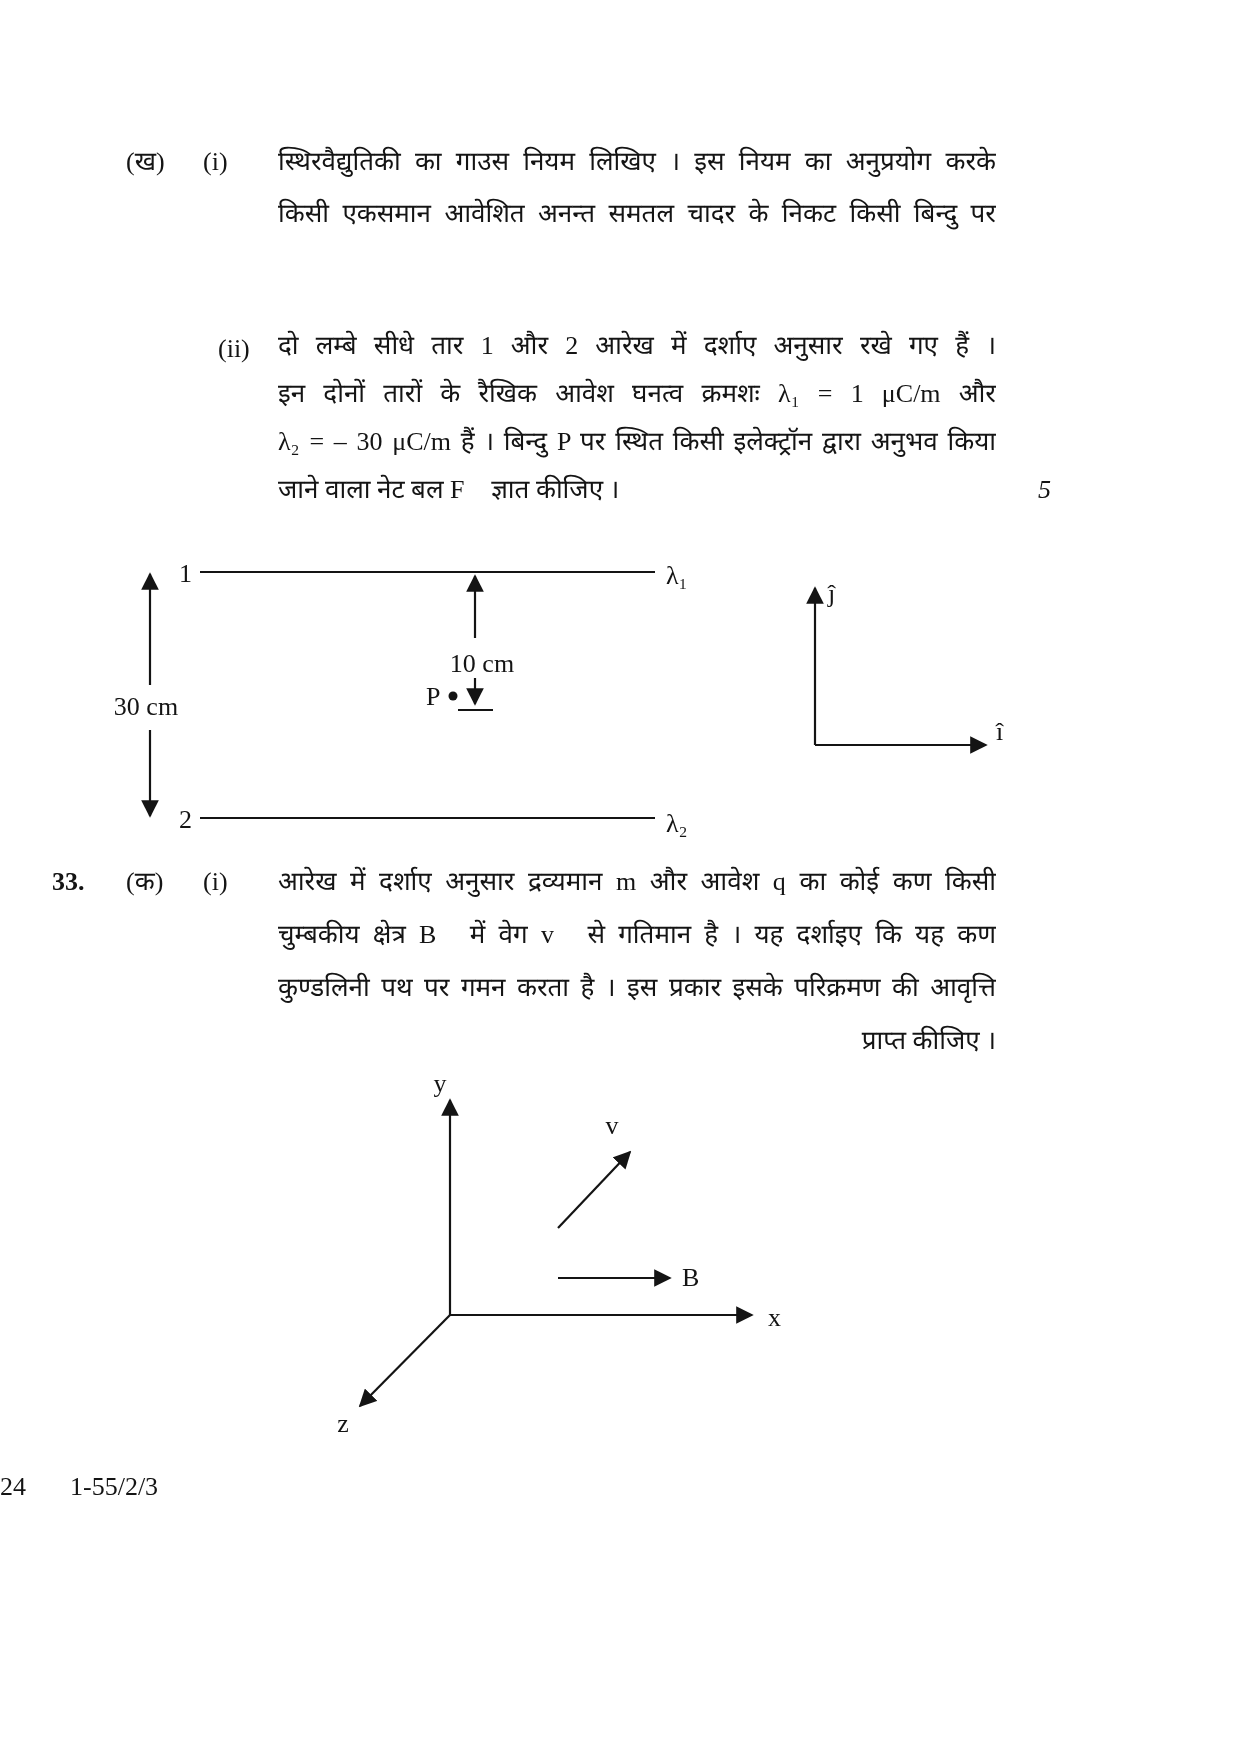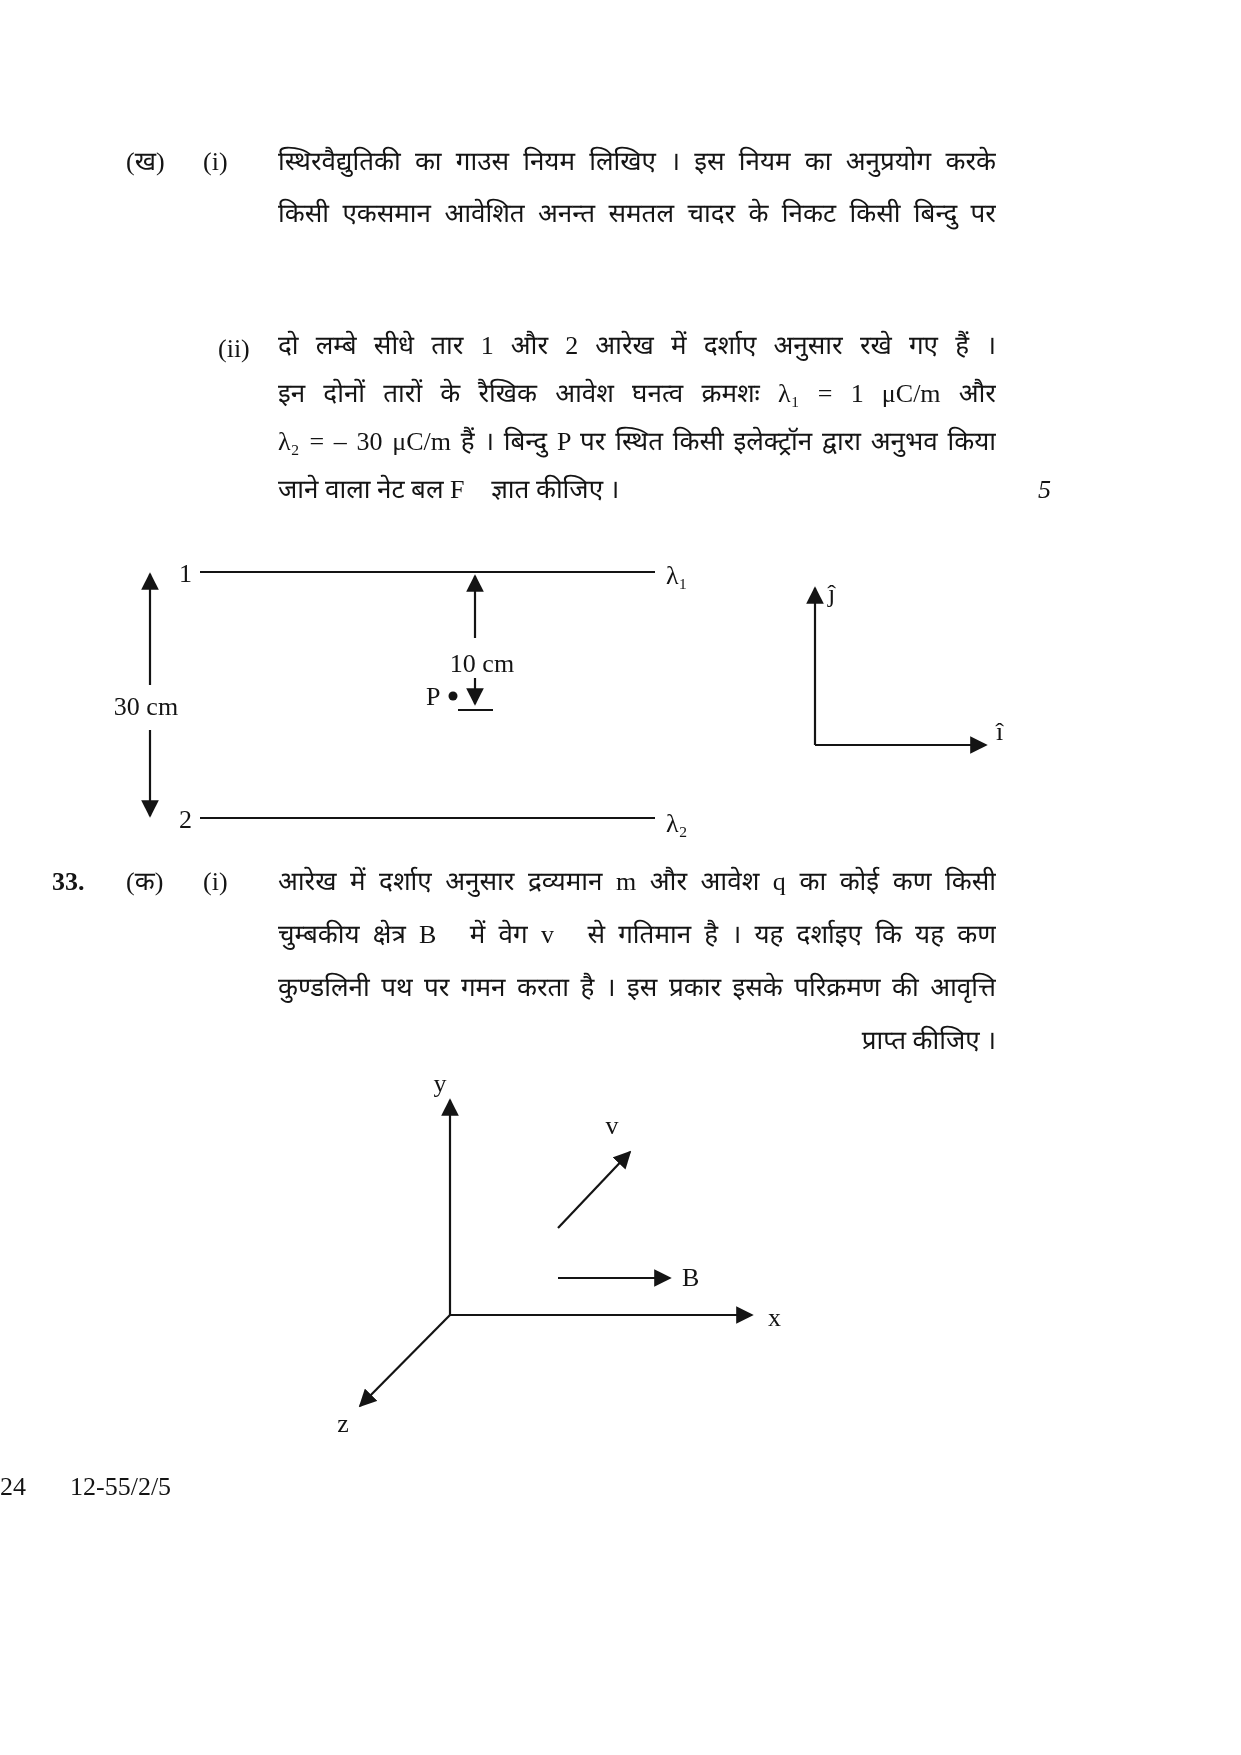--- a/index.html
+++ b/index.html
@@ -115,16 +115,16 @@
     <line x1="450" y1="245" x2="360" y2="336" marker-end="url(#arr2)"></line>
     <text x="343" y="362" text-anchor="middle">z</text>
 
     <line x1="558" y1="158" x2="630" y2="82" marker-end="url(#arr2)"></line>
     <text x="622" y="64" text-anchor="middle">v⃗</text>
 
     <line x1="558" y1="208" x2="670" y2="208" marker-end="url(#arr2)"></line>
     <text x="682" y="216" text-anchor="start">B⃗</text>
   </svg>
 
-  <div class="abs footer" style="left:70px; top:1472px;">12-55/2/5</div>
+  <div class="abs footer" style="left:70px; top:1472px;">1-55/2/3</div>
   <div class="abs footer" style="left:0; top:1472px; width:1130px; text-align:left;">24</div>
 
 </div>
 
 </body></html>

